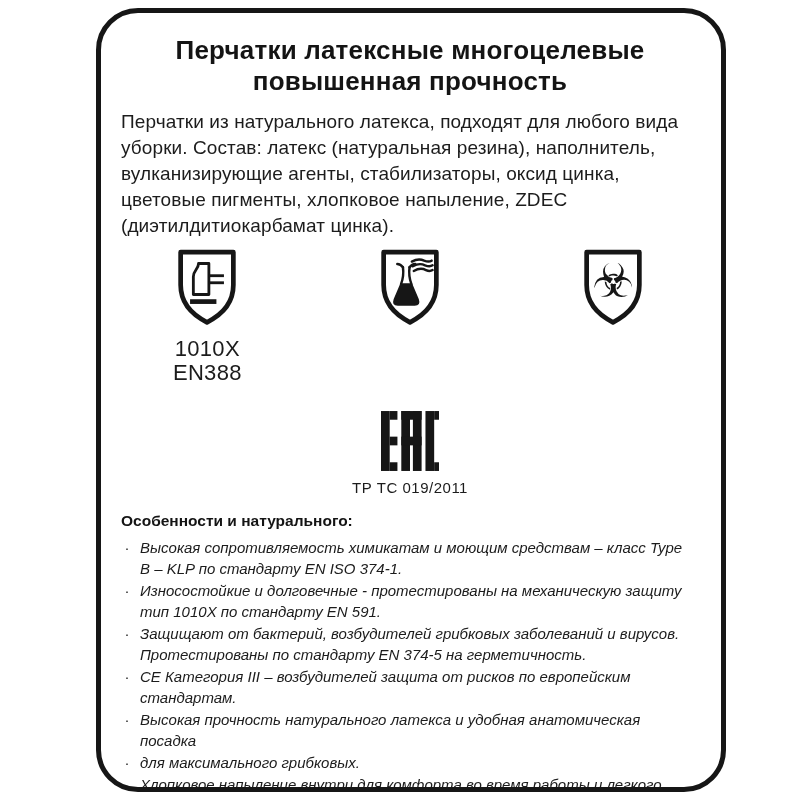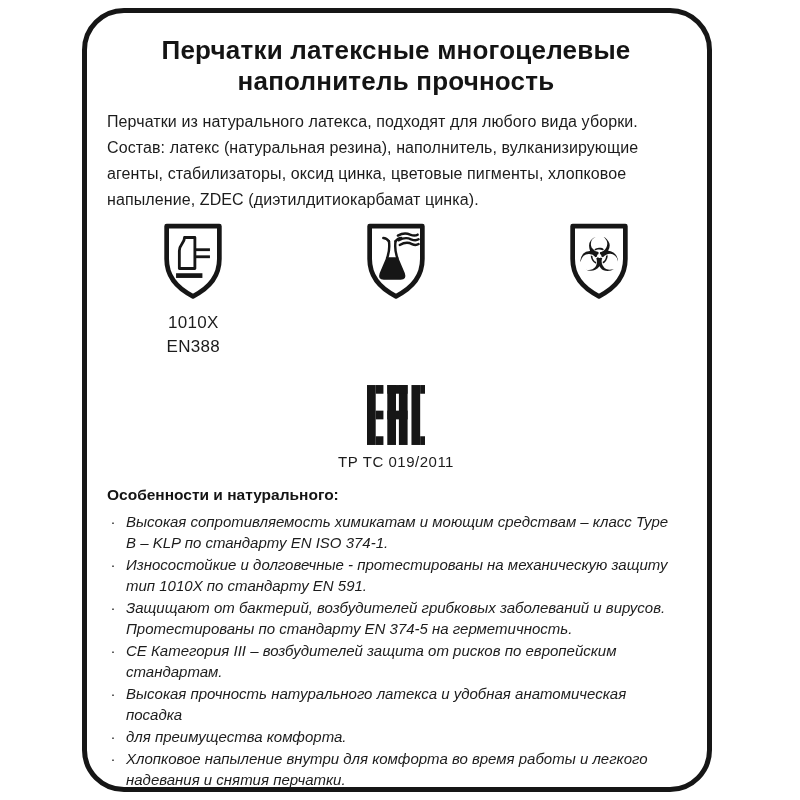--- a/index.html
+++ b/index.html
@@ -4,45 +4,45 @@
 <style>
   html,body{margin:0;padding:0;}
   body{
     width:800px;height:800px;position:relative;
     background:#ffffff;
     font-family:"Liberation Sans", sans-serif;
     color:#161616;
     -webkit-font-smoothing:antialiased;
   }
   .frame{
-    position:absolute;left:82px;top:8px;width:630px;height:784px;
+    position:absolute;left:96px;top:8px;width:630px;height:784px;
     box-sizing:border-box;
     border:5px solid #161616;border-radius:42px;
     background:#ffffff;
     padding:18px 18px 0 16px;
     overflow:hidden;
   }
   .title{
     text-align:center;font-weight:bold;font-size:26px;line-height:31px;
     letter-spacing:0.2px;margin:4px 0 12px 0;color:#141414;
   }
   .description{
-    font-size:16px;line-height:26px;color:#1c1c1c;
+    font-size:19px;line-height:26px;color:#1c1c1c;
     margin:8px 2px 0 4px;letter-spacing:0.1px;
   }
   .cert-row{
     display:flex;justify-content:center;align-items:flex-start;
     gap:22px;margin-top:8px;
   }
   .cert-cell{
     width:182px;display:flex;flex-direction:column;align-items:center;
   }
   .cert-cell svg.shield{display:block;}
   .cert-label{
-    margin-top:10px;text-align:center;font-size:17px;line-height:24px;
+    margin-top:10px;text-align:center;font-size:22px;line-height:24px;
     color:#1c1c1c;letter-spacing:0.3px;
   }
   .eac-block{
     display:flex;flex-direction:column;align-items:center;margin-top:26px;
   }
   .eac-caption{
     margin-top:4px;font-size:15px;letter-spacing:0.5px;color:#1c1c1c;
   }
   .features{
     margin-top:16px;padding:0 6px 0 4px;
@@ -62,21 +62,21 @@
     font-family:"DejaVu Sans", sans-serif;
   }
 </style>
 </head>
 <body>
 
 <div class="frame">
 
   <div class="title">
     <div>Перчатки латексные многоцелевые</div>
-    <div>наполнитель прочность</div>
+    <div>повышенная прочность</div>
   </div>
 
   <div class="description">Перчатки из натурального латекса, подходят для любого вида уборки. Состав: латекс (натуральная резина), наполнитель, вулканизирующие агенты, стабилизаторы, оксид цинка, цветовые пигменты, хлопковое напыление, ZDEC (диэтилдитиокарбамат цинка).</div>
 
   <div class="cert-row">
 
     <div class="cert-cell">
       <span>
         <svg class="shield" width="64" height="80" viewBox="0 0 68 84">
           <path d="M6 5 H62 V40 C62 60 48 72.5 34 79.5 C20 72.5 6 60 6 40 Z" fill="#ffffff" stroke="#161616" stroke-width="5" stroke-linejoin="round"></path>
@@ -162,21 +162,21 @@
     <div class="feature-item">
       <span class="bullet">·</span>
       <span class="feature-text">CE Категория III – возбудителей защита от рисков по европейским стандартам.</span>
     </div>
     <div class="feature-item">
       <span class="bullet">·</span>
       <span class="feature-text">Высокая прочность натурального латекса и удобная анатомическая посадка</span>
     </div>
     <div class="feature-item">
       <span class="bullet">·</span>
-      <span class="feature-text">для преимущества комфорта.</span>
+      <span class="feature-text">для максимального грибковых.</span>
     </div>
     <div class="feature-item">
       <span class="bullet">·</span>
       <span class="feature-text">Хлопковое напыление внутри для комфорта во время работы и легкого надевания и снятия перчатки.</span>
     </div>
 
   </div>
 
 </div>
 

